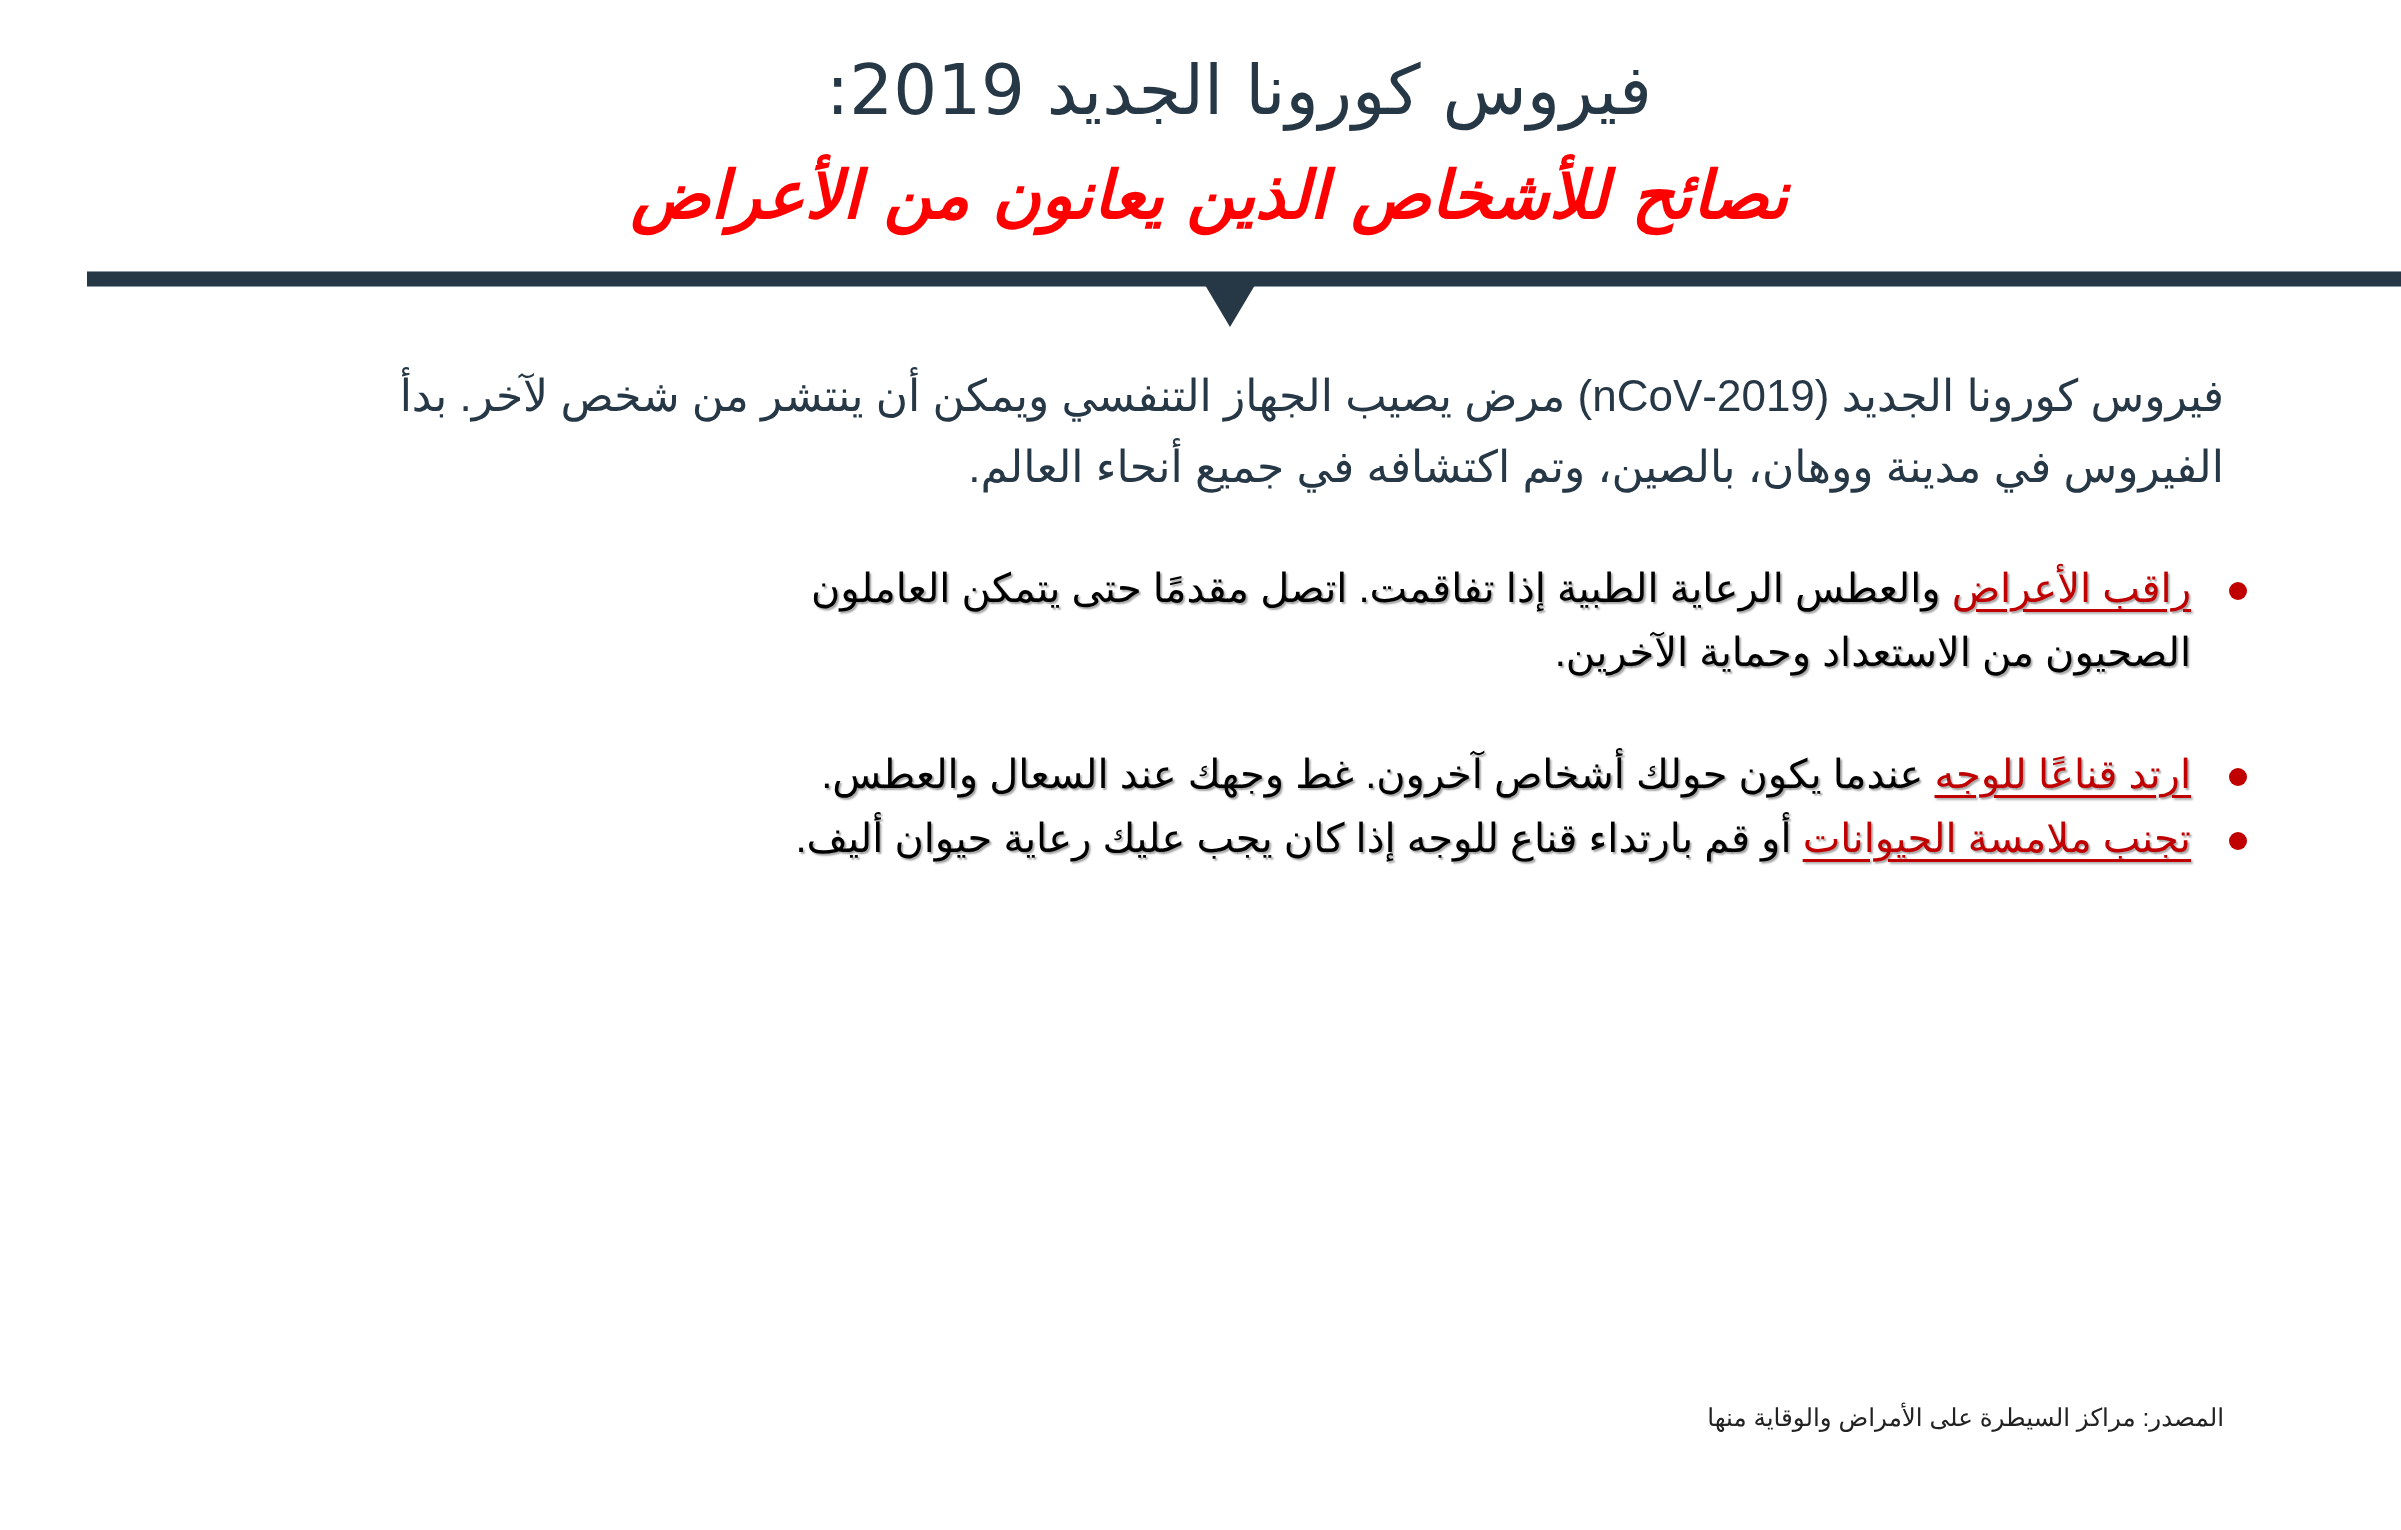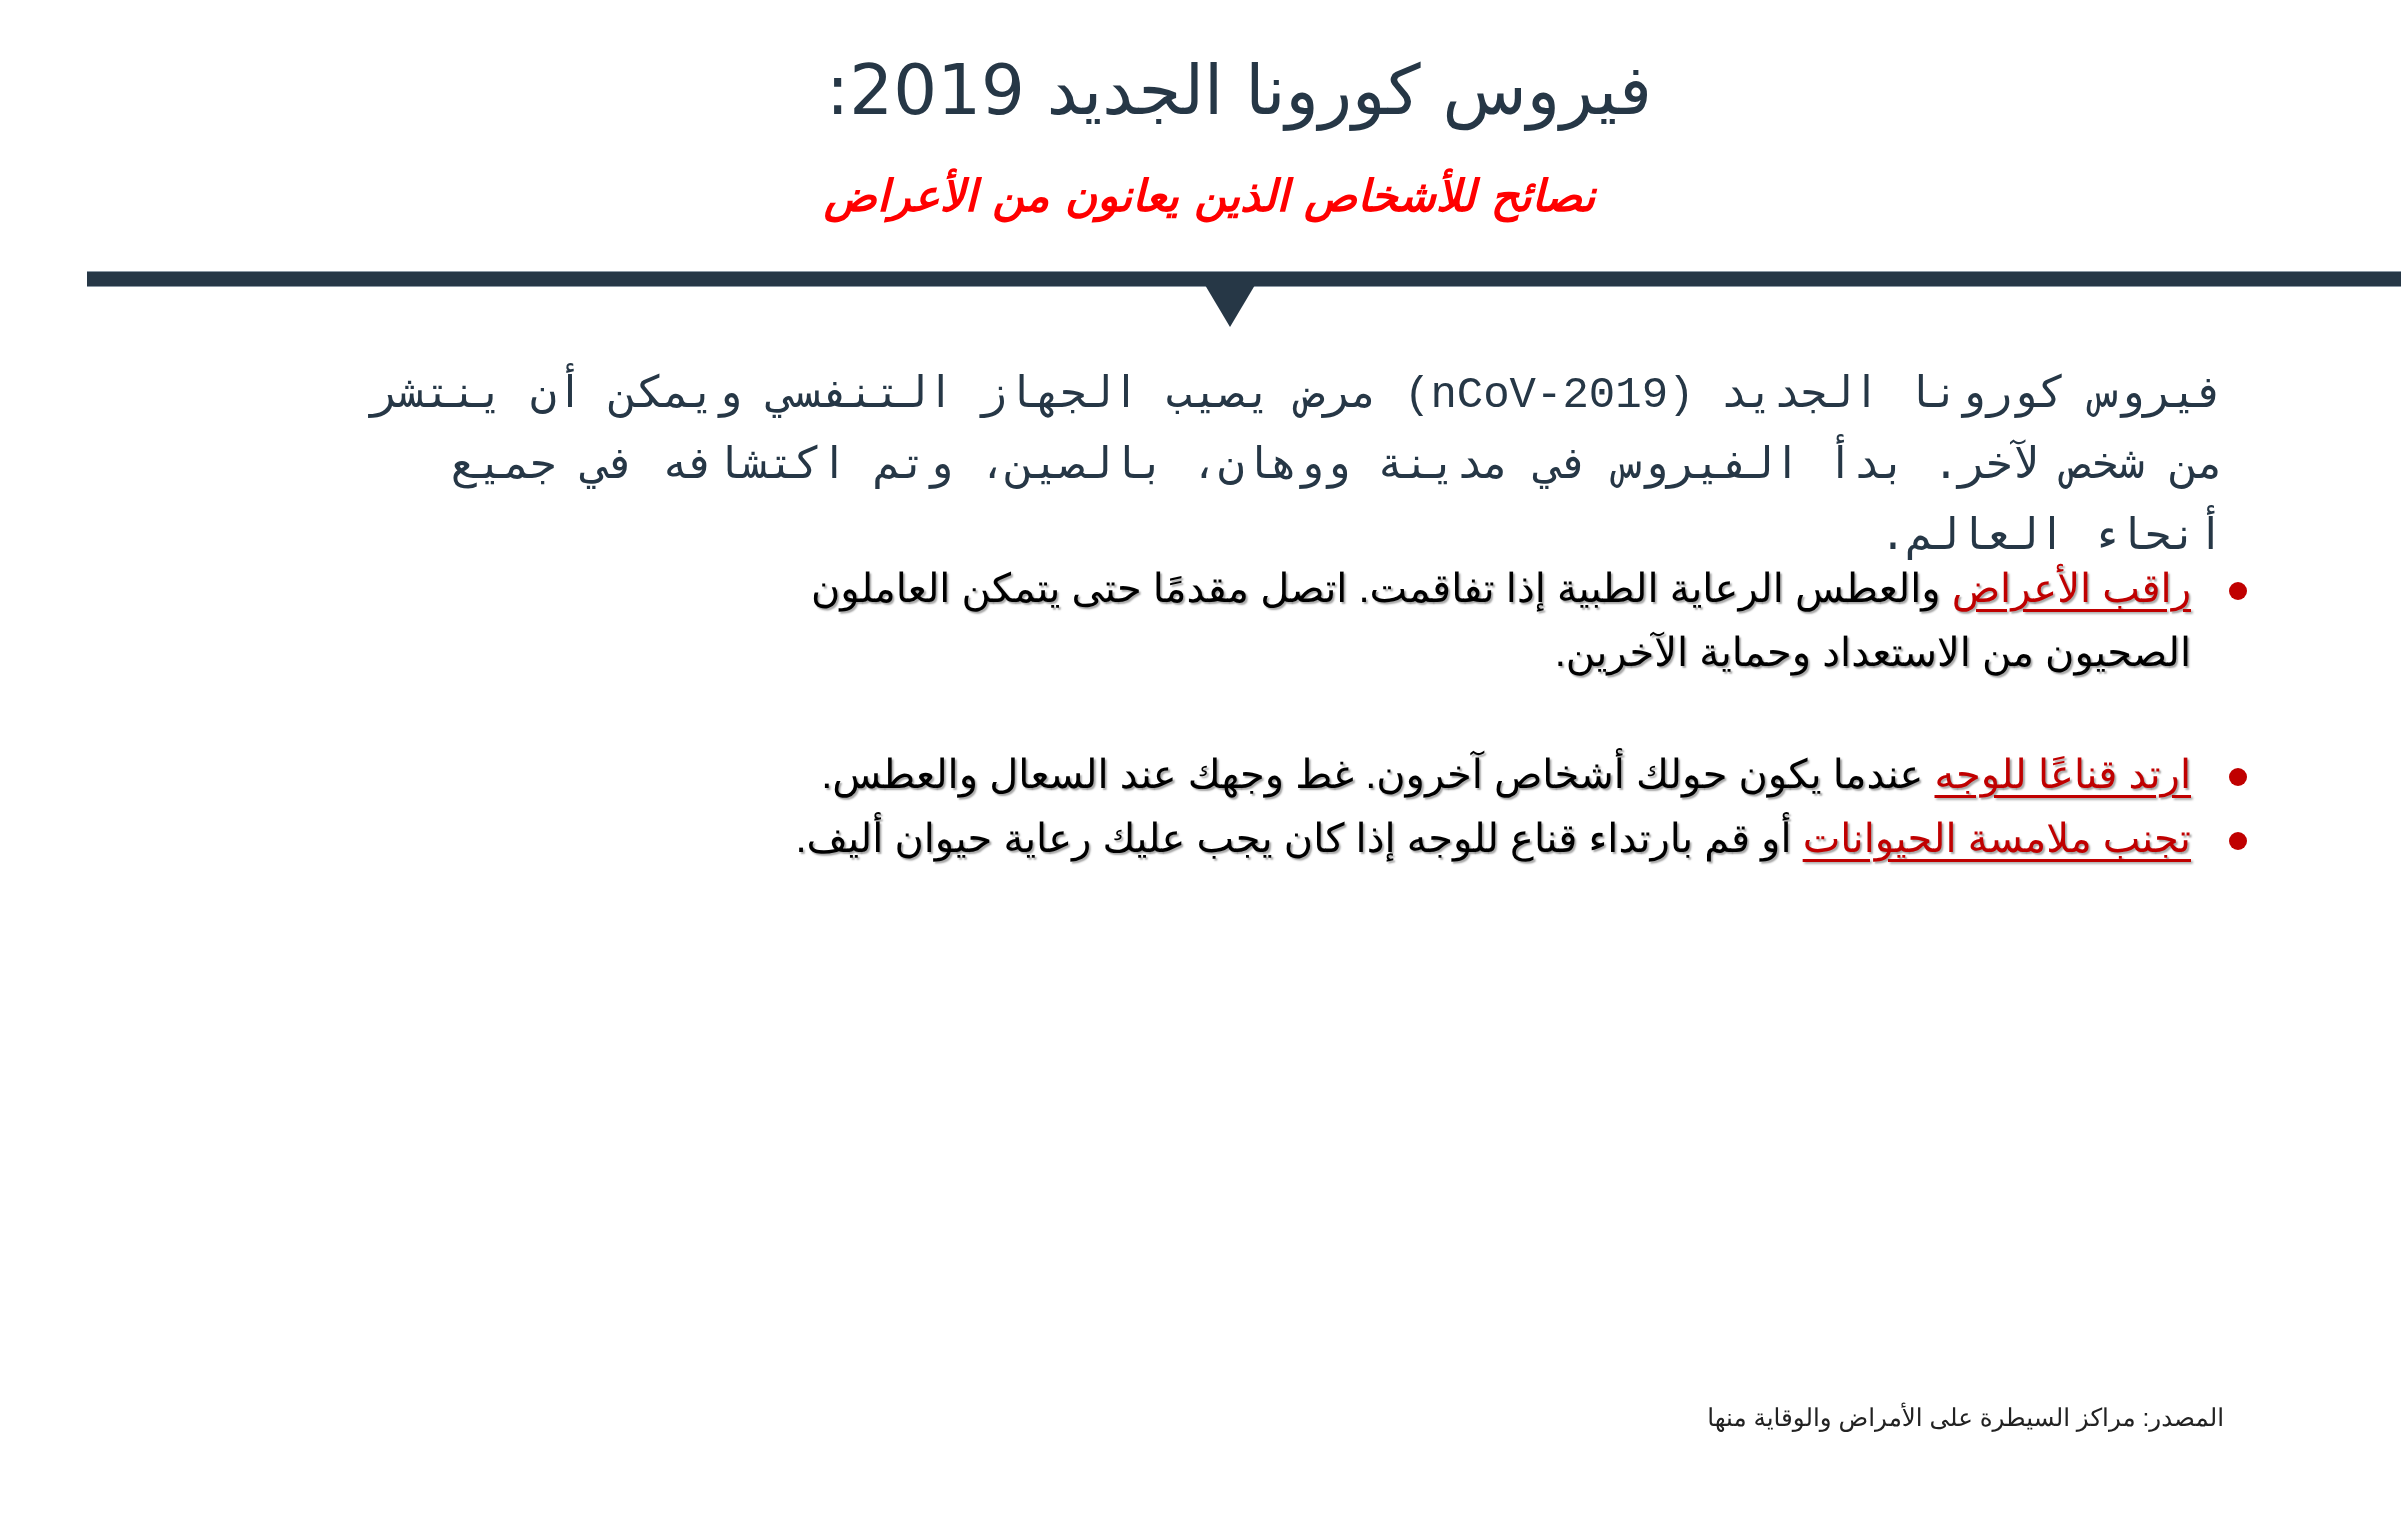--- a/index.html
+++ b/index.html
@@ -31,21 +31,21 @@
       box-sizing: border-box;
     }
     .subtitle {
       position: absolute;
       left: 0;
       width: 2401px;
       top: 146px;
       text-align: center;
       direction: rtl;
       font-family: "DejaVu Sans", sans-serif;
-      font-size: 44px;
+      font-size: 66px;
       line-height: 100px;
       font-weight: bold;
       font-style: italic;
       color: #ff0000;
       margin: 0;
       padding-left: 18px;
       box-sizing: border-box;
     }
     .divider {
       position: absolute;
@@ -68,21 +68,21 @@
       border-right: 25.5px solid transparent;
       border-top: 42px solid #263746;
     }
     .intro {
       position: absolute;
       left: 369px;
       top: 360px;
       width: 1855px;
       direction: rtl;
       text-align: right;
-      font-family: Liberation Mono, monospace;
+      font-family: Liberation Sans, sans-serif;
       font-size: 44px;
       line-height: 71px;
       color: #263746;
       margin: 0;
     }
     .tips {
       position: absolute;
       left: 674px;
       top: 556px;
       width: 1549px;

